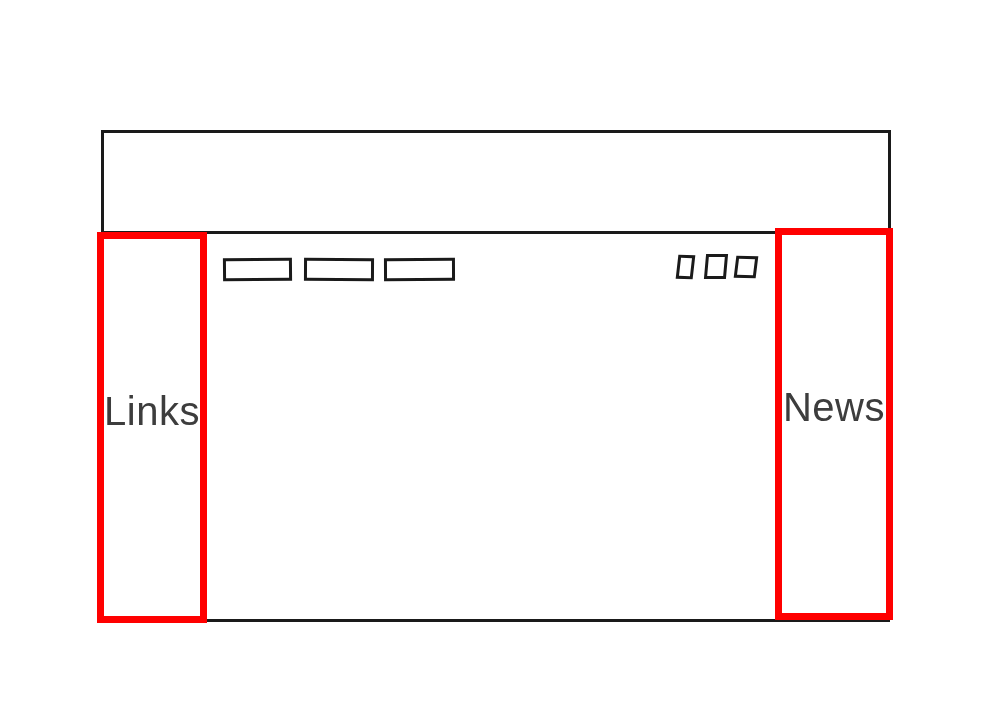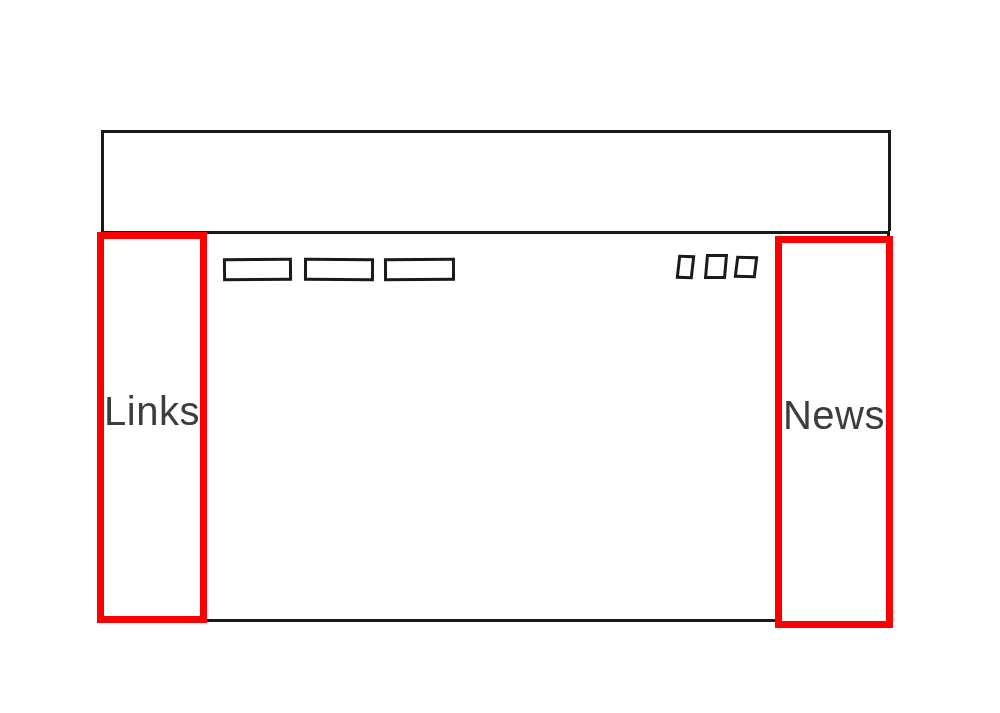--- a/index.html
+++ b/index.html
@@ -49,21 +49,21 @@
   .sq.s2{left:705px;top:234px;width:22px;height:25px;transform:skewX(-5deg);}
   .sq.s3{left:735px;top:236px;width:22px;height:22px;transform:skewX(-6deg) rotate(1deg);}
   
   .side-box{
     position:absolute;
     border:7px solid var(--highlight);
     background:var(--background);
     z-index:5;
   }
   .side-box.links{left:97px;top:212px;width:110px;height:391px;}
-  .side-box.news{left:775px;top:216px;width:118px;height:392px;}
+  .side-box.news{left:775px;top:208px;width:118px;height:392px;}
   .side-label{
     position:absolute;left:0;right:0;top:150px;
     text-align:center;
     font-size:40px;line-height:1.1;
     color:var(--label);
     letter-spacing:0.5px;
     white-space:nowrap;
   }
 </style>
 </head>

